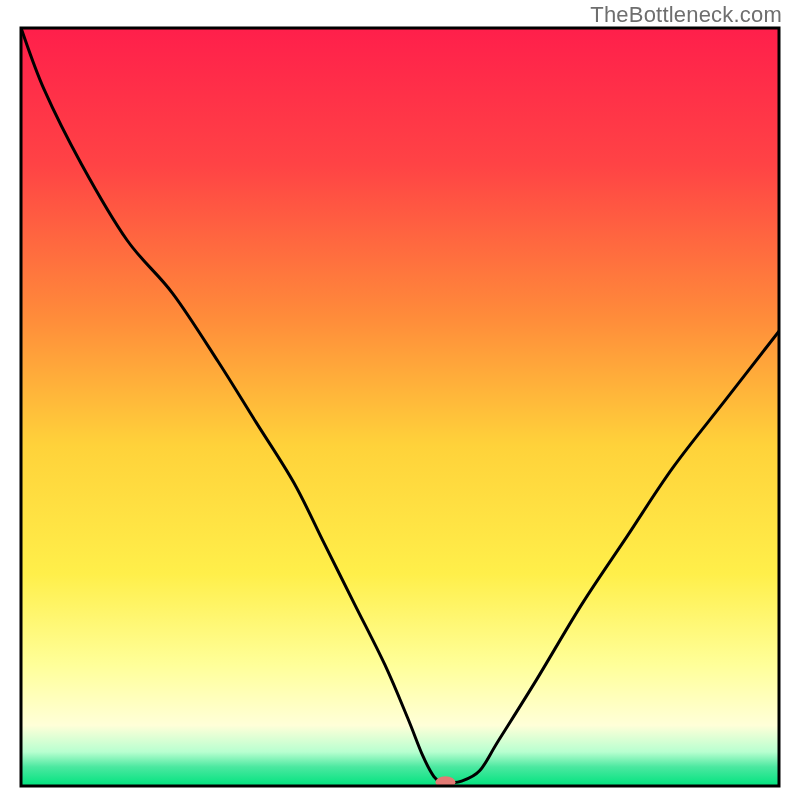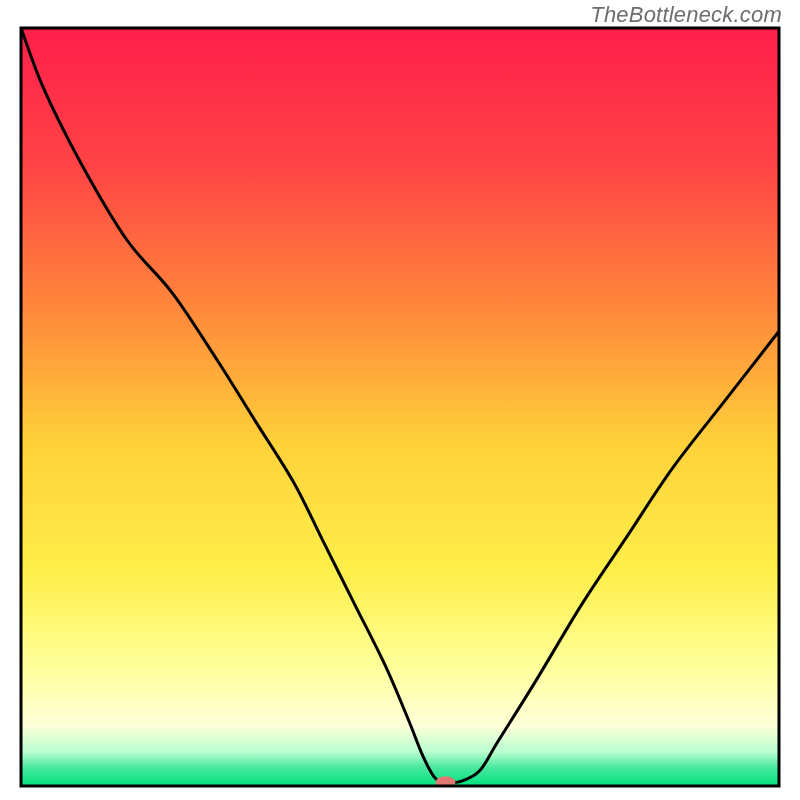--- a/index.html
+++ b/index.html
@@ -7,21 +7,20 @@
     padding: 0;
     width: 800px;
     height: 800px;
     background: #ffffff;
     font-family: Arial, Helvetica, sans-serif;
   }
   .container {
     position: relative;
     width: 792px;
     height: 800px;
-    font-style: italic;
   }
   .watermark {
     position: absolute;
     top: 2px;
     right: 10px;
     color: #6e6e6e;
     font-size: 22px;
     font-weight: 500;
     letter-spacing: 0.2px;
     z-index: 10;

